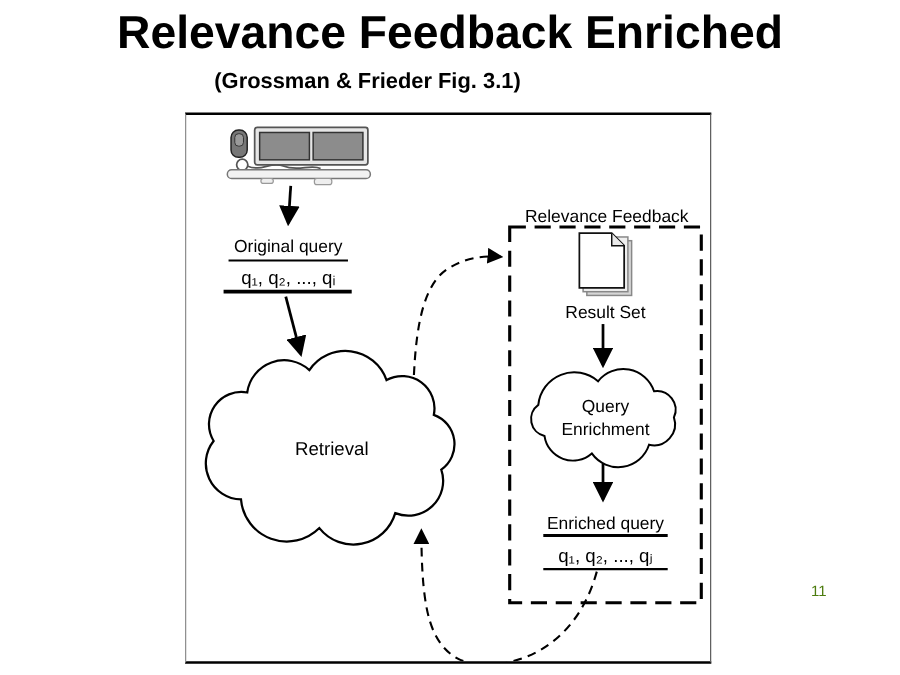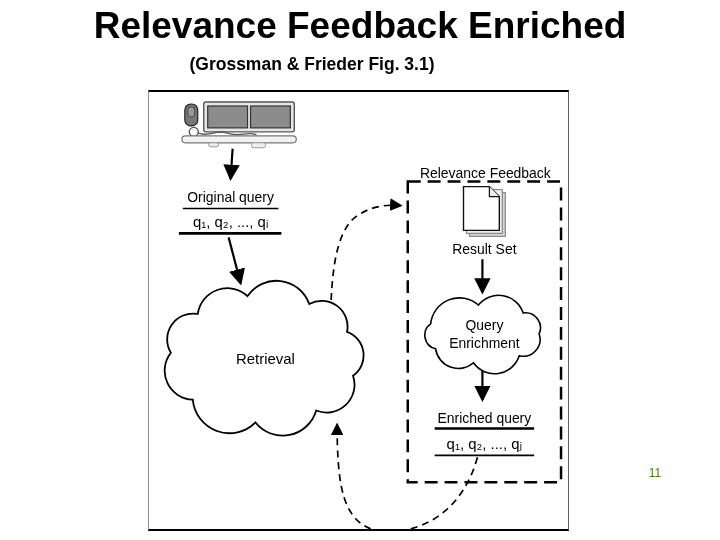--- a/index.html
+++ b/index.html
@@ -9,21 +9,21 @@
     font-family:"Liberation Sans", sans-serif;
     color:#000;
   }
   .slide-title{
     position:absolute;top:5px;left:0;width:720px;
     text-align:center;font-size:37px;font-weight:bold;
     letter-spacing:0px;color:#000;
   }
   .slide-subtitle{
     position:absolute;top:54px;left:0;width:588px;
-    text-align:center;font-size:17.5px;font-weight:bold;color:#000;margin-left:18px;
+    text-align:center;font-size:17.5px;font-weight:bold;color:#000;
   }
   .diagram-frame{
     position:absolute;left:148px;top:90px;width:421px;height:441px;
     box-sizing:border-box;background:#fff;
     border-top:2px solid #000;
     border-bottom:2px solid #000;
     border-left:1px solid #909090;
     border-right:1px solid #606060;
   }
   .diagram-frame svg{position:absolute;left:0;top:0;}

